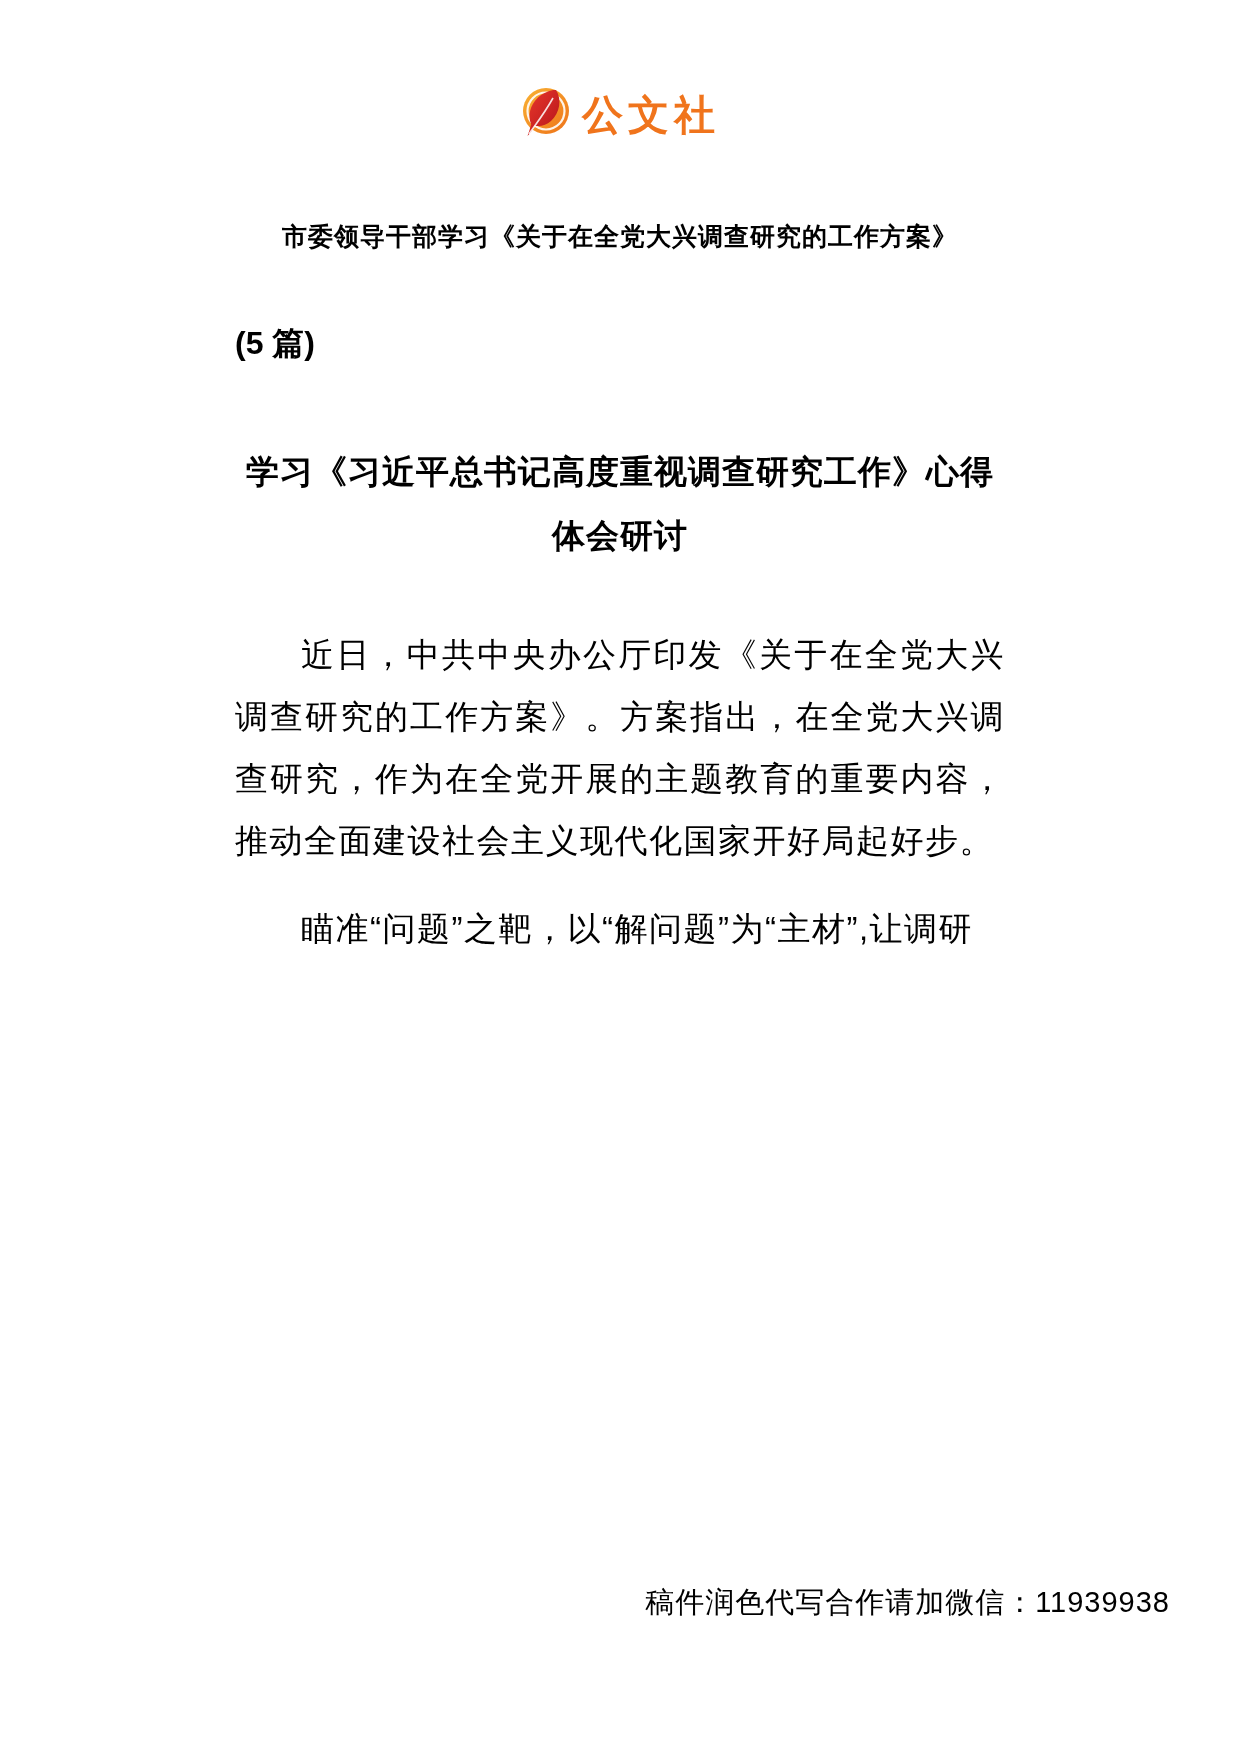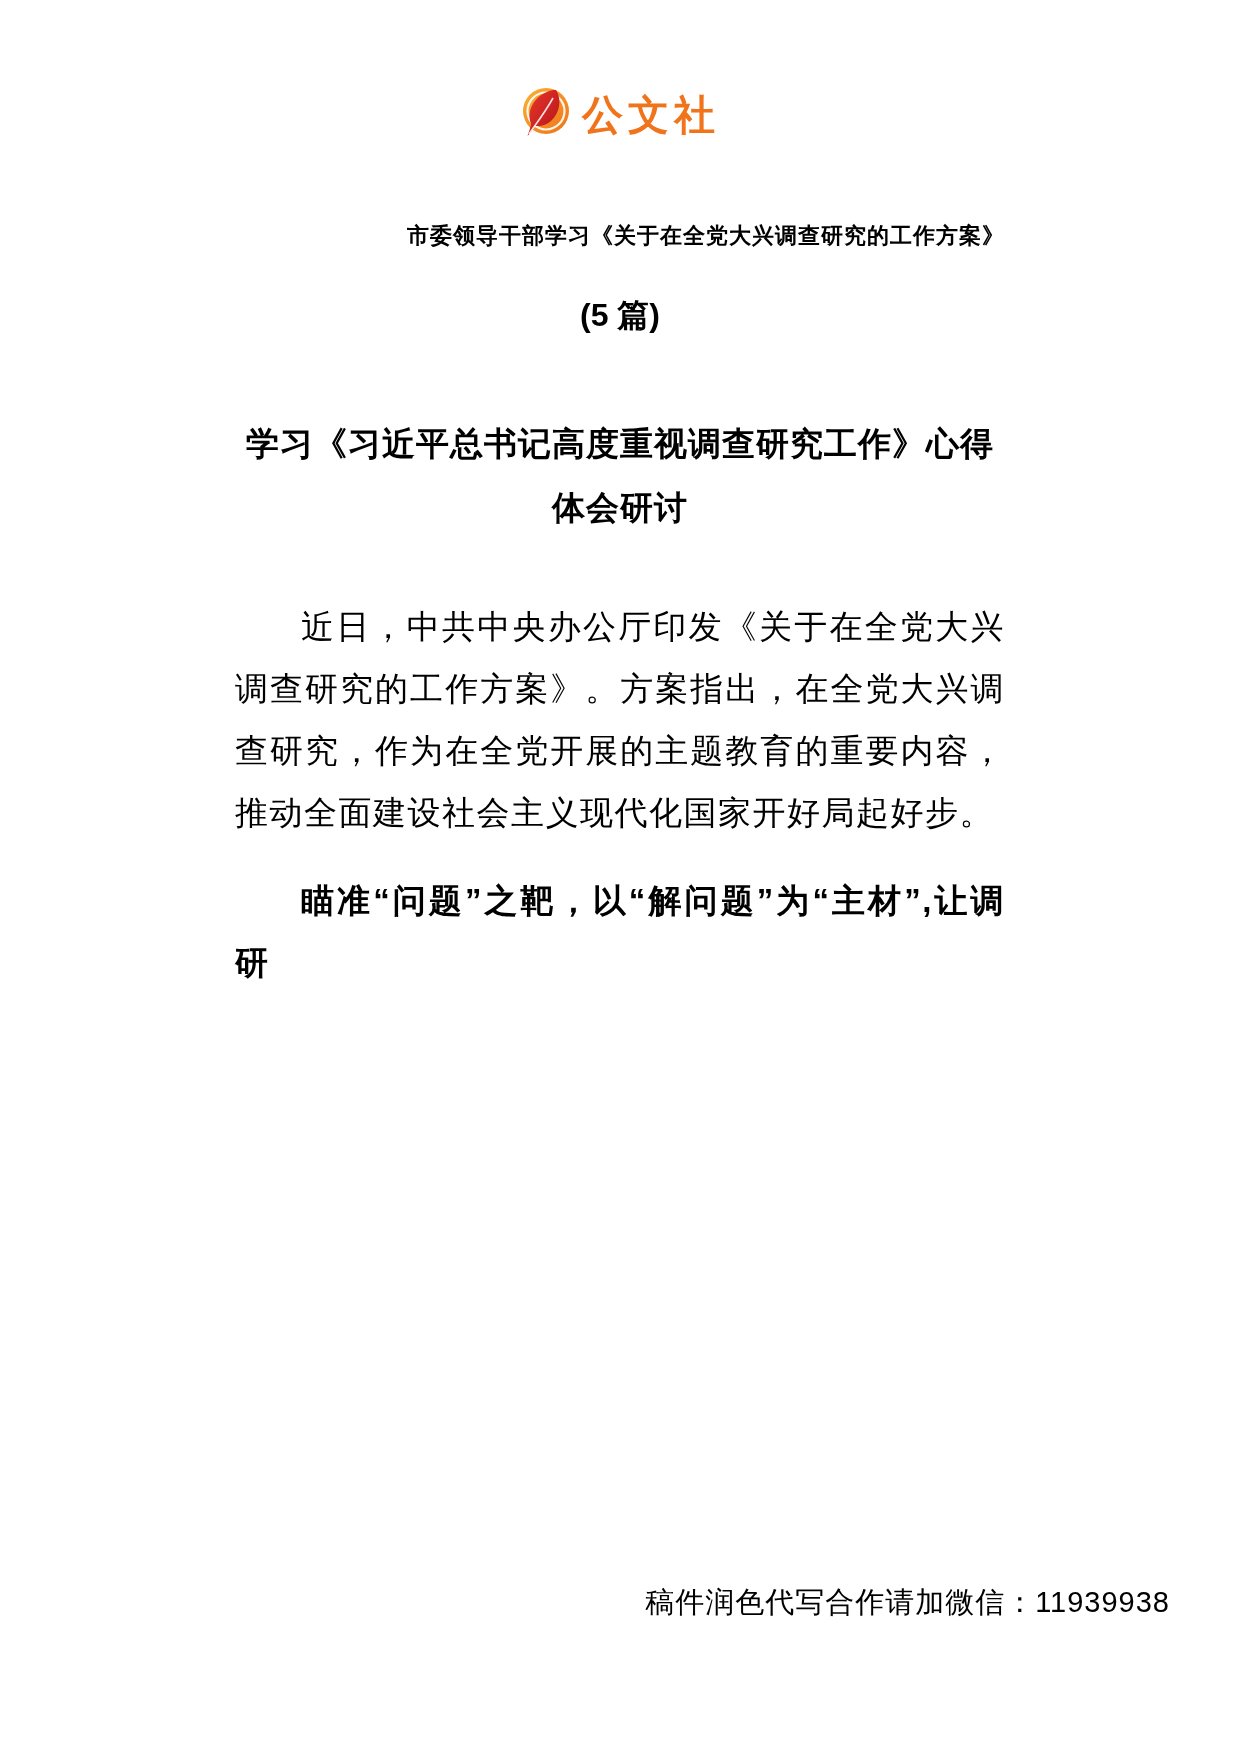--- a/index.html
+++ b/index.html
@@ -36,30 +36,30 @@
     margin-top: 12px;
     text-align: center;
     color: #5b8fc7;
     font-size: 30px;
     letter-spacing: 2px;
     line-height: 1.2;
   }
 
   .doc-title {
     margin-top: 64px;
-    text-align: right;
+    text-align: center;
     font-weight: bold;
-    font-size: 22px;
+    font-size: 25px;
     line-height: 64px;
     letter-spacing: 1px;
   }
 
   .count {
-    margin-top: 24px;
-    text-align: center;
+    margin-top: 52px;
+    text-align: left;
     font-weight: bold;
     font-size: 32px;
     line-height: 46px;
   }
 
   .section-heading {
     margin-top: 74px;
     text-align: center;
     font-weight: bold;
     font-size: 33px;
@@ -70,21 +70,21 @@
   .body-para {
     margin: 26px 0 0 0;
     font-size: 33px;
     line-height: 62px;
     letter-spacing: 1.5px;
     text-align: justify;
     text-align-last: left;
     text-indent: 2em;
   }
   .body-para.first { margin-top: 56px; }
-  .body-para.bold { font-weight: bold; }
+  .body-para.bold { font-weight: normal; }
 
   .footer-note {
     position: absolute;
     left: 0;
     right: 0;
     top: 1583px;
     text-align: right;
     font-size: 29px;
     letter-spacing: 1px;
     color: #000000;

